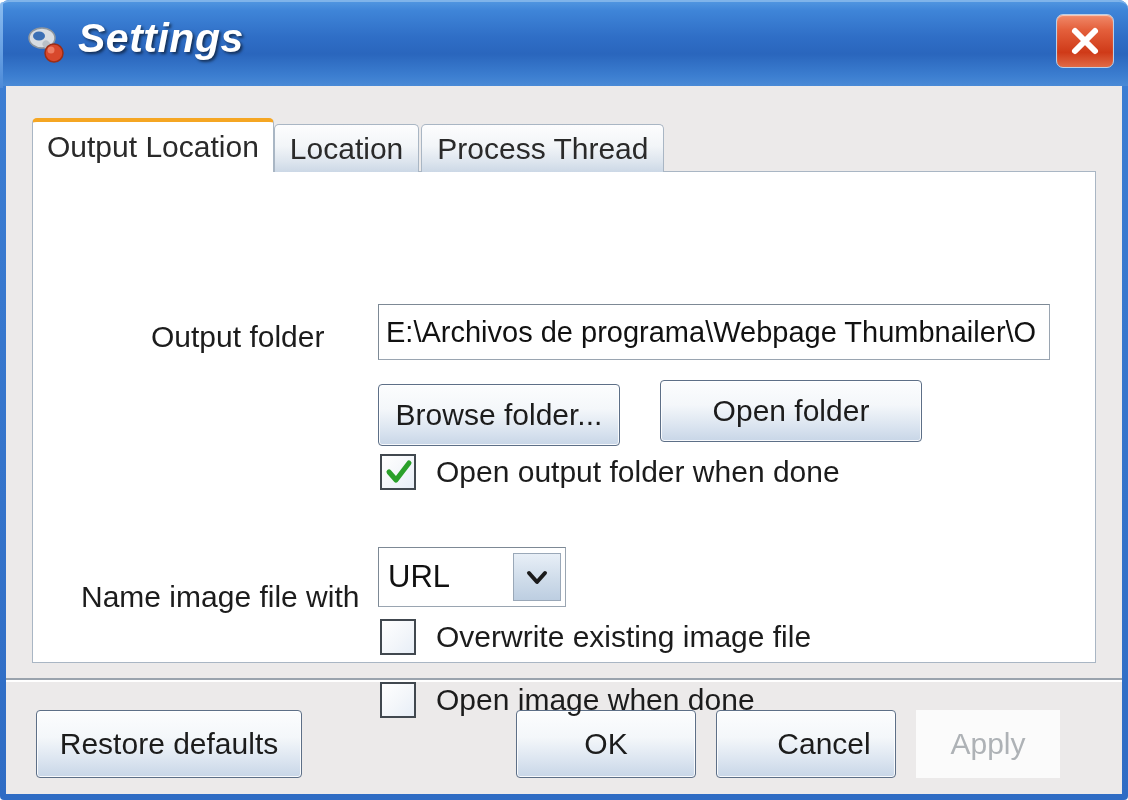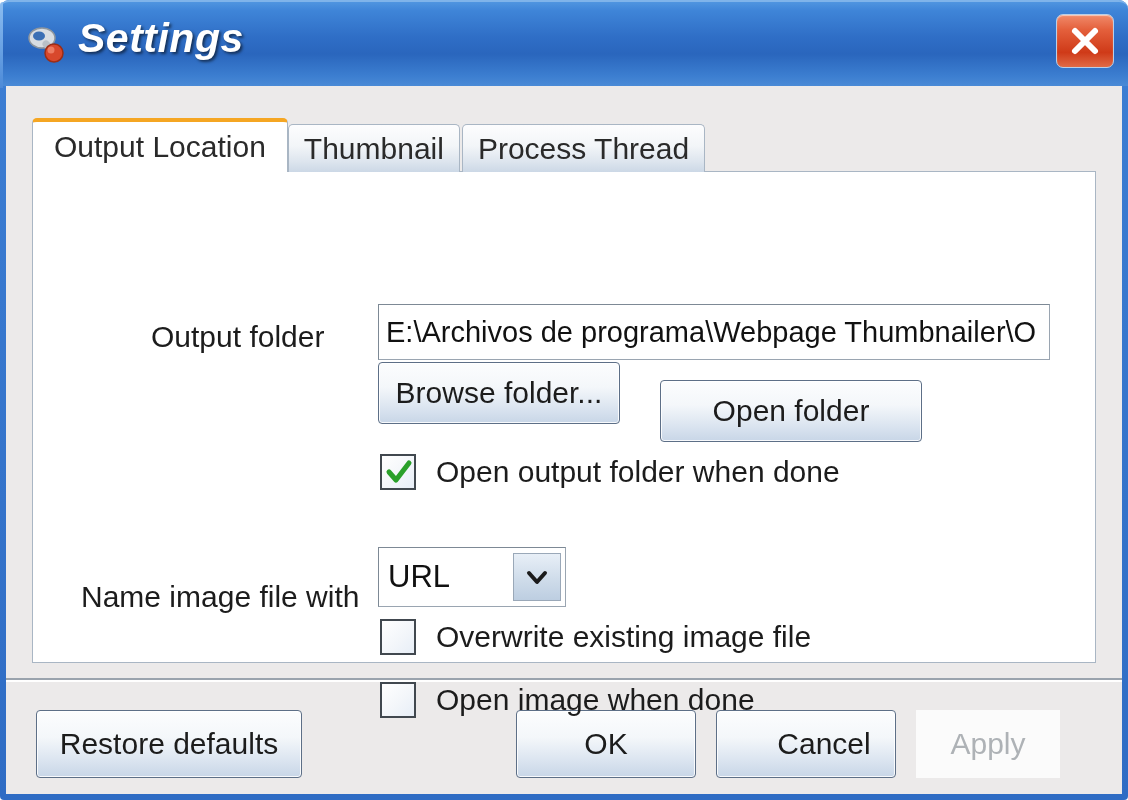--- a/index.html
+++ b/index.html
@@ -120,21 +120,21 @@
     background: linear-gradient(to bottom,#fdfdfe 0%, #f2f5f8 45%, #dde5ee 78%, #ccd8e6 100%);
   }
   .tab.active {
     height: 54px;
     background: #ffffff;
     border-color: #a9b6c4;
     border-top: 4px solid #f5a623;
     z-index: 6;
     position: relative;
     margin-right: 0;
-    padding: 0 21px;
+    padding: 0 14px;
   }
   .tab.active:after {
     content:"";
     position:absolute;
     left:0; right:0; bottom:-2px; height:3px;
     background:#ffffff;
   }
 
   
   #tabpage {
@@ -183,21 +183,21 @@
     font-family: "Liberation Sans", sans-serif;
     font-size: 30px;
     color: #1c1c1c;
     cursor: pointer;
     display: flex;
     align-items: center;
     justify-content: center;
     white-space: nowrap;
   }
 
-  #btn-browse-folder { position:absolute; left:345px; top:190px; width:242px; height:62px; }
+  #btn-browse-folder { position:absolute; left:345px; top:212px; width:242px; height:62px; }
   #btn-open-folder   { position:absolute; left:627px; top:208px; width:262px; height:62px; }
 
   
   .checkrow {
     position: absolute;
     display: flex;
     align-items: center;
     cursor: pointer;
   }
   .box {
@@ -308,21 +308,21 @@
     </div>
   </div>
 
   <div id="client">
 
     <div id="tabstrip">
       <div class="tab active">
         <span>Output Location</span>
       </div>
       <div class="tab">
-        <span>Thumbnail</span>
+        <span>Location</span>
       </div>
       <div class="tab">
         <span>Process Thread</span>
       </div>
     </div>
 
     <div id="tabpage">
 
       <span class="lbl" id="lbl-output-folder">Output folder</span>
 

